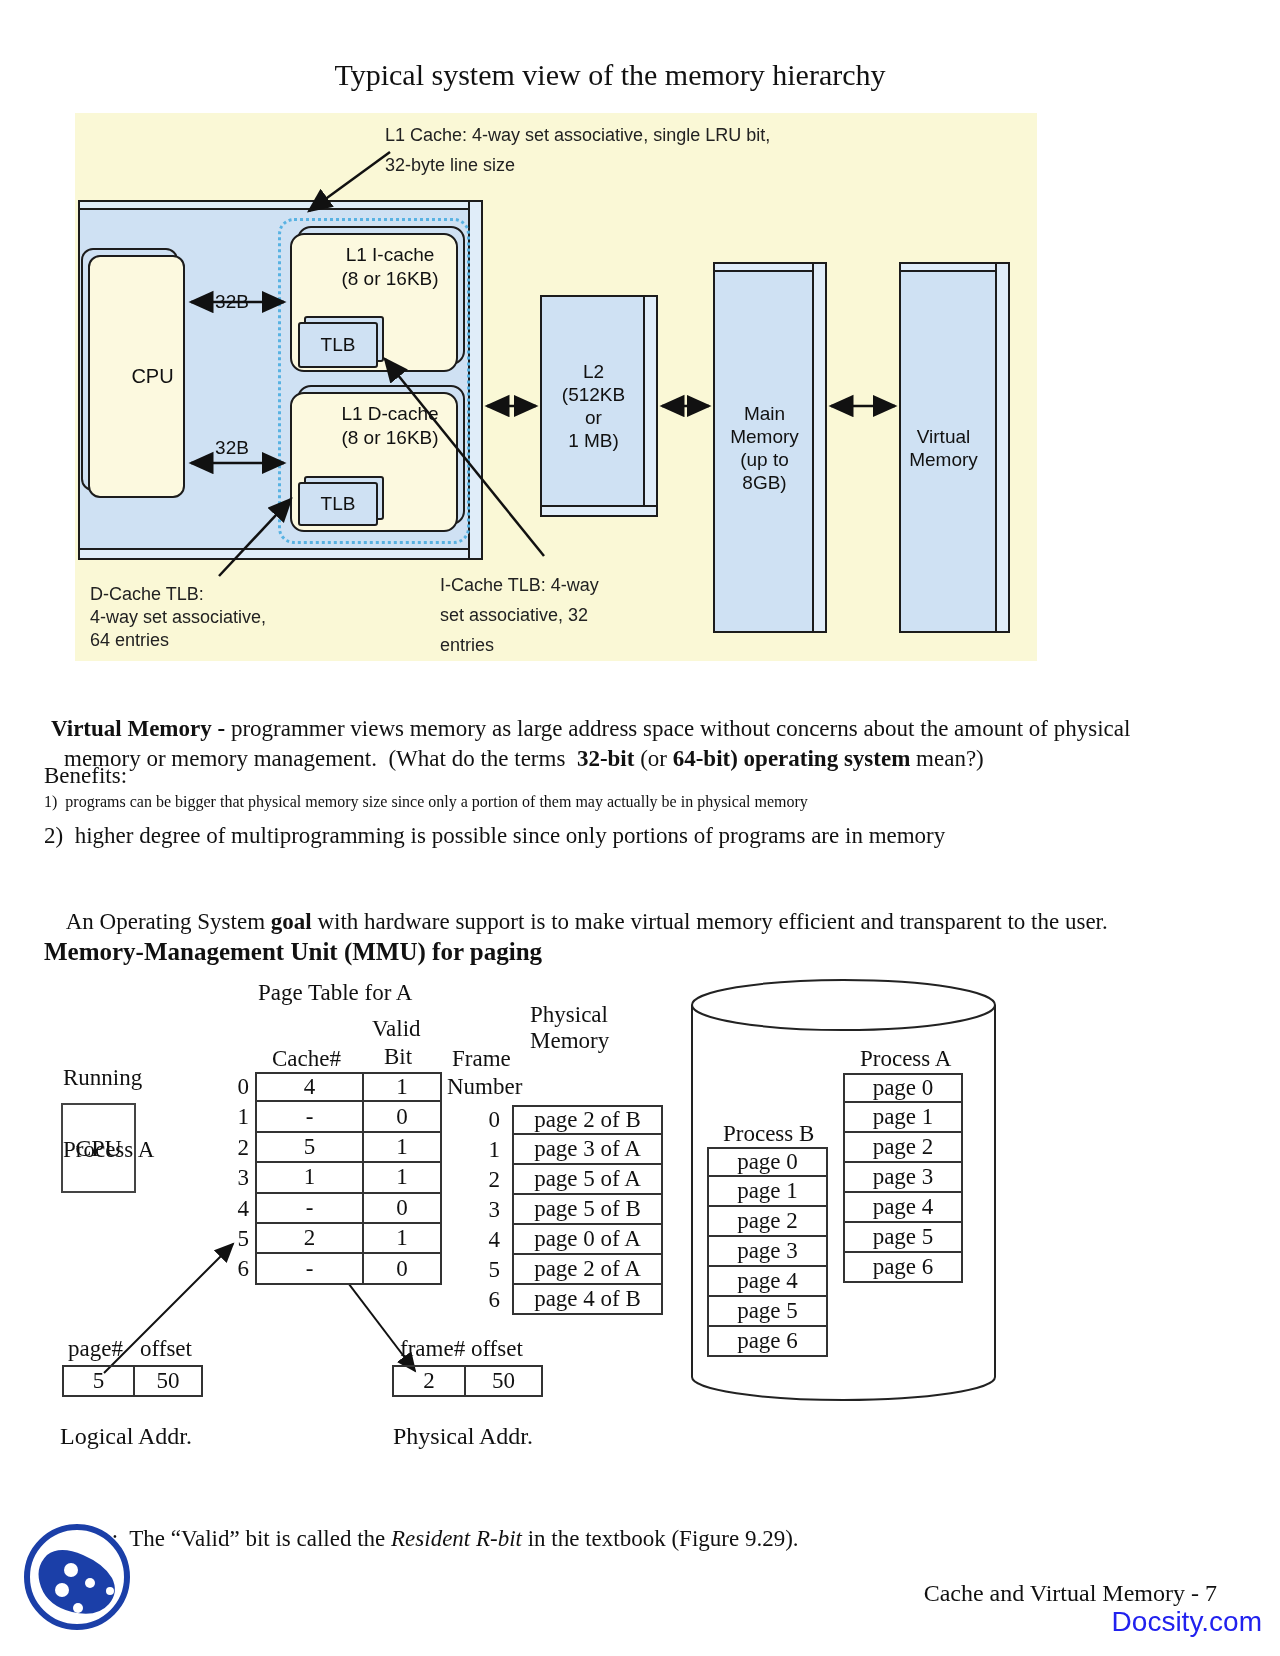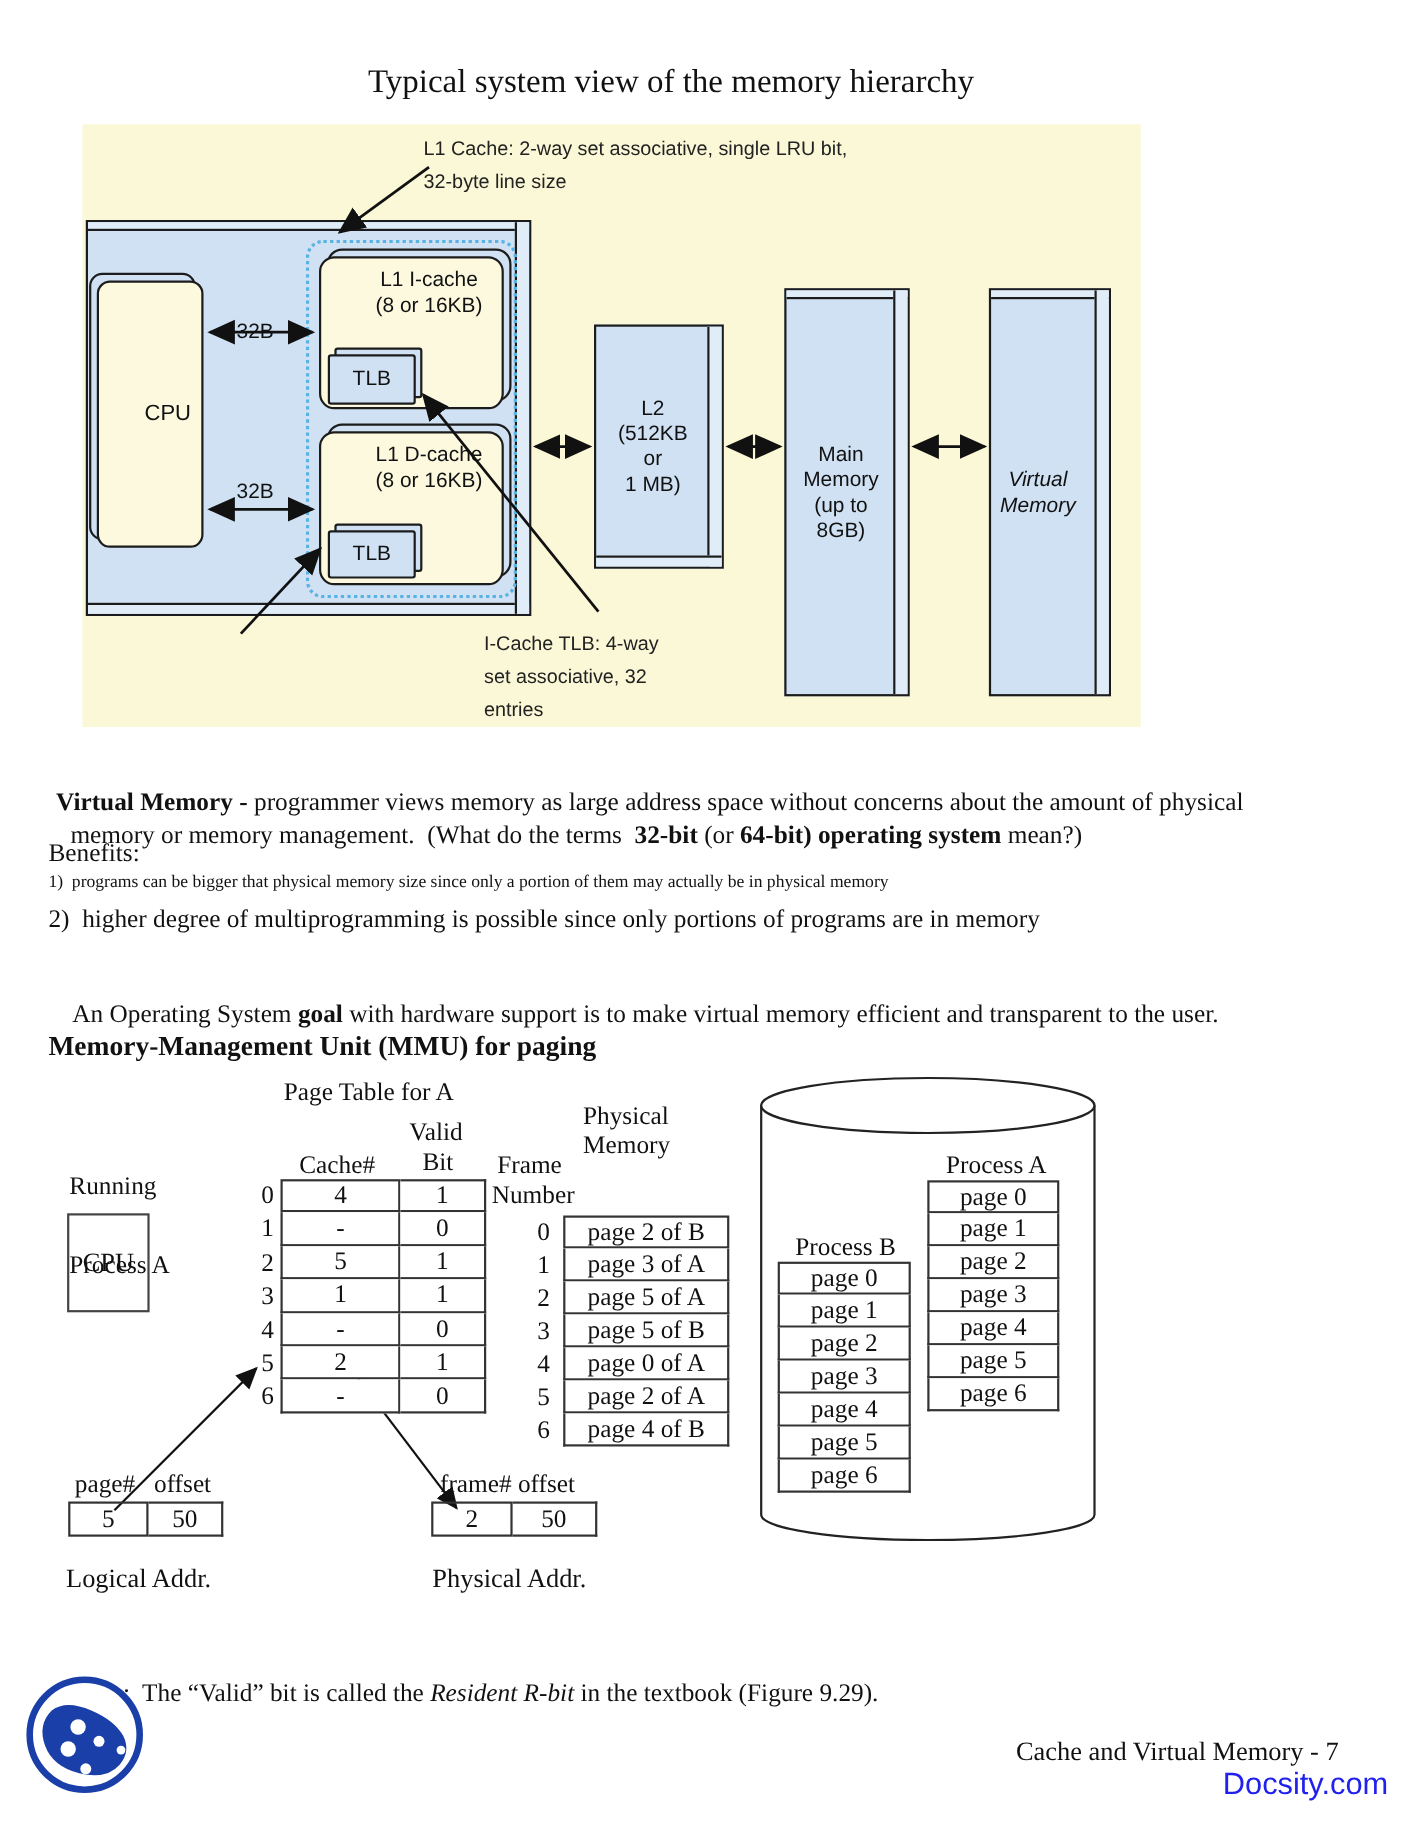--- a/index.html
+++ b/index.html
@@ -37,21 +37,21 @@
 </style>
 </head>
 <body>
 
 <div class="page">
 
   <div class="abs serif pre" style="left:610px;top:58px;transform:translateX(-50%);font-size:30px;">Typical system view of the memory hierarchy</div>
 
   <div class="panel">
 
-    <div class="abs sans pre" style="left:310px;top:12px;font-size:18px;color:#222;">L1 Cache: 2-way set associative, single LRU bit,</div>
+    <div class="abs sans pre" style="left:310px;top:12px;font-size:18px;color:#222;">L1 Cache: 4-way set associative, single LRU bit,</div>
     <div class="abs sans pre" style="left:310px;top:42px;font-size:18px;color:#222;">32-byte line size</div>
 
     <div class="slab" style="left:3px;top:87px;width:405px;height:360px;">
       <div class="bev-t"></div>
       <div class="bev-b"></div>
       <div class="bev-r"></div>
     </div>
 
     <div class="backing" style="left:6px;top:135px;width:97px;height:243px;border-radius:12px;"></div>
     <div class="face cream" style="left:13px;top:142px;width:97px;height:243px;border-radius:12px;display:flex;align-items:center;justify-content:center;">
@@ -101,26 +101,31 @@
         <div>Main</div>
         <div>Memory</div>
         <div>(up to</div>
         <div>8GB)</div>
       </div>
     </div>
 
     <div class="slab" style="left:824px;top:149px;width:111px;height:371px;">
       <div class="bev-t"></div>
       <div class="bev-r"></div>
-      <div class="slab-label sans" style="padding-right:22px;font-style:italic;">
+      <div class="slab-label sans" style="padding-right:22px;">
         <div>Virtual</div>
         <div>Memory</div>
       </div>
     </div>
 
+    <div class="abs sans" style="left:15px;top:470px;font-size:18px;line-height:23px;color:#222;">
+      <div>D-Cache TLB:</div>
+      <div>4-way set associative,</div>
+      <div>64 entries</div>
+    </div>
 
     <div class="abs sans" style="left:365px;top:457px;font-size:18px;line-height:30px;color:#222;">
       <div>I-Cache TLB: 4-way</div>
       <div>set associative, 32</div>
       <div>entries</div>
     </div>
   </div>
 
   <svg class="overlay" width="1280" height="1656" viewBox="0 0 1280 1656">
     <defs>

